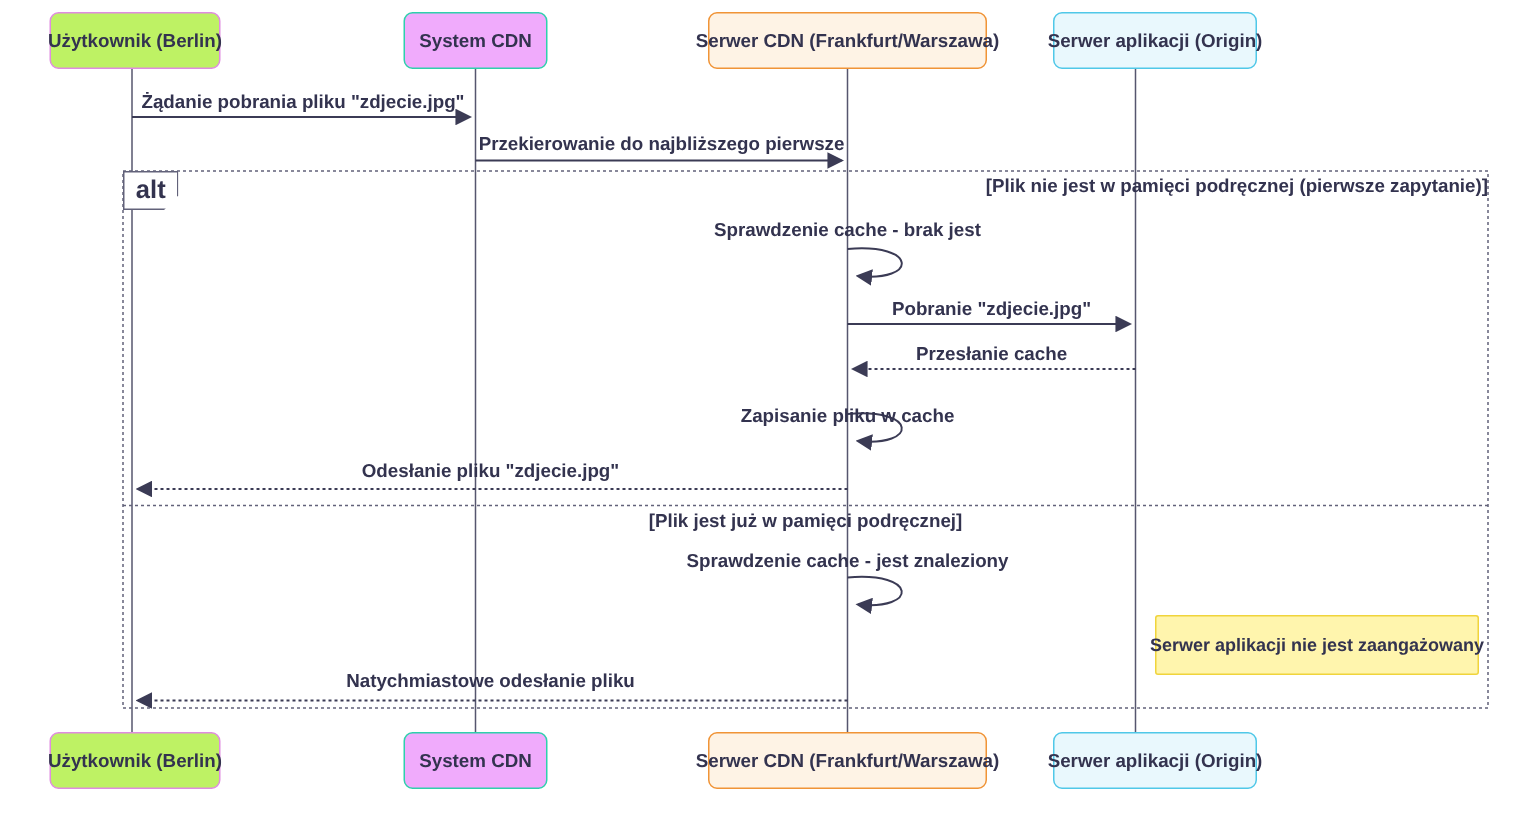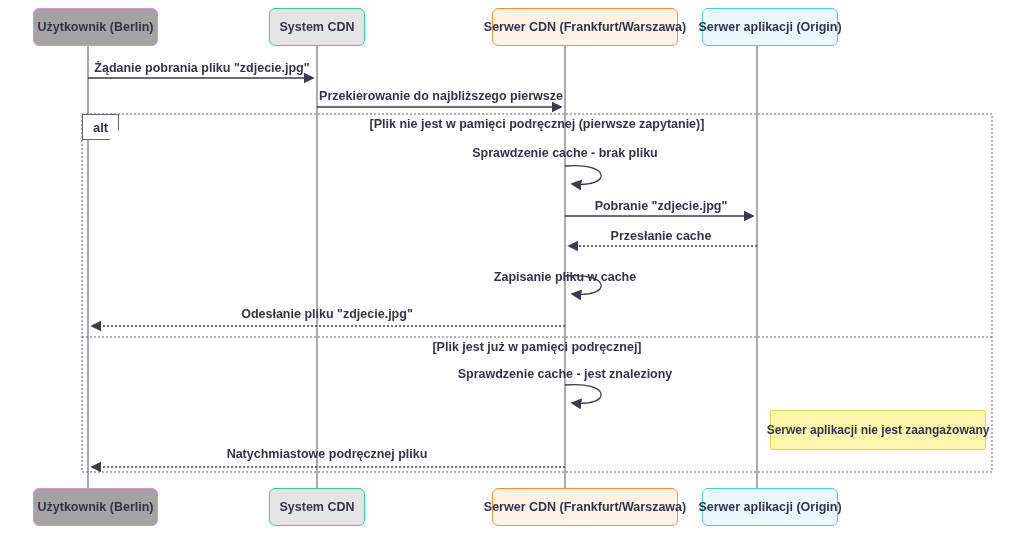--- a/index.html
+++ b/index.html
@@ -7,39 +7,39 @@
     width:1024px;height:554px;position:relative;background:#ffffff;
     font-family:"Liberation Sans", sans-serif;color:#33334f;overflow:hidden;
   }
   #wires{position:absolute;left:0;top:0;z-index:1;}
   .actor{
     position:absolute;height:38px;border-radius:6px;border:1.5px solid;
     display:flex;align-items:center;justify-content:center;
     font-size:12.5px;font-weight:600;color:#33334f;box-sizing:border-box;
     z-index:2;white-space:nowrap;
   }
-  .a-user{left:33px;width:125px;background:#a3a3a3;border-color:#e08ce0;}
-  .a-cdnsys{left:269px;width:96px;background:#e5e5e5;border-color:#2fd0ac;}
-  .a-cdnsrv{left:472px;width:186px;background:#fef3e5;border-color:#f09437;margin-left:20px;}
+  .a-user{left:33px;width:114px;background:#bef264;border-color:#e08ce0;}
+  .a-cdnsys{left:269px;width:96px;background:#f0abfc;border-color:#2fd0ac;}
+  .a-cdnsrv{left:472px;width:186px;background:#fef3e5;border-color:#f09437;}
   .a-origin{left:689px;width:136px;background:#e9f8fd;border-color:#50c8e8;margin-left:13px;}
   .row-top{top:8px;}
   .row-bottom{top:488px;}
   .msg{
     position:absolute;font-size:12.5px;font-weight:600;color:#33334f;
     white-space:nowrap;transform:translateX(-50%);z-index:2;
   }
   .cond{
     position:absolute;left:82px;width:910px;text-align:center;
     font-size:12.5px;font-weight:600;color:#33334f;z-index:2;
   }
   .alt-label{
     position:absolute;left:82px;top:114px;width:37px;height:26px;
     background:#ffffff;border:1px solid #62627a;box-sizing:border-box;
     display:flex;align-items:center;justify-content:center;
-    font-size:13px;font-weight:600;color:#33334f;z-index:3;
+    font-size:17px;font-weight:600;color:#33334f;z-index:3;
     clip-path:polygon(0 0,100% 0,100% 62%,74% 100%,0 100%);
   }
   .note{
     position:absolute;left:770px;top:410px;width:216px;height:40px;
     background:#fff5ad;border:1px solid #f0d43c;border-radius:2px;
     box-sizing:border-box;display:flex;align-items:center;justify-content:center;
     font-size:12px;font-weight:700;color:#33334f;z-index:2;white-space:nowrap;
   }
 </style>
 </head>
@@ -93,25 +93,25 @@
   </div>
 <div class="actor a-cdnsrv row-bottom">
     <span>Serwer CDN (Frankfurt/Warszawa)</span>
   </div>
 <div class="actor a-origin row-bottom">
     <span>Serwer aplikacji (Origin)</span>
   </div>
 
 <div class="msg" style="left:202px;top:61px;">Żądanie pobrania pliku "zdjecie.jpg"</div>
 <div class="msg" style="left:441px;top:89px;">Przekierowanie do najbliższego pierwsze</div>
-<div class="msg" style="left:565px;top:146px;">Sprawdzenie cache - brak pliku</div>
+<div class="msg" style="left:565px;top:146px;">Sprawdzenie cache - brak jest</div>
 <div class="msg" style="left:661px;top:199px;">Pobranie "zdjecie.jpg"</div>
 <div class="msg" style="left:661px;top:229px;">Przesłanie cache</div>
 <div class="msg" style="left:565px;top:270px;">Zapisanie pliku w cache</div>
 <div class="msg" style="left:327px;top:307px;">Odesłanie pliku "zdjecie.jpg"</div>
 <div class="msg" style="left:565px;top:367px;">Sprawdzenie cache - jest znaleziony</div>
-<div class="msg" style="left:327px;top:447px;">Natychmiastowe podręcznej pliku</div>
+<div class="msg" style="left:327px;top:447px;">Natychmiastowe odesłanie pliku</div>
 
 <div class="alt-label">alt</div>
-<div class="cond" style="top:117px;">[Plik nie jest w pamięci podręcznej (pierwsze zapytanie)]</div>
+<div class="cond" style="top:117px;text-align:right;">[Plik nie jest w pamięci podręcznej (pierwsze zapytanie)]</div>
 <div class="cond" style="top:340px;">[Plik jest już w pamięci podręcznej]</div>
 
 <div class="note">Serwer aplikacji nie jest zaangażowany</div>
 
 </body></html>

